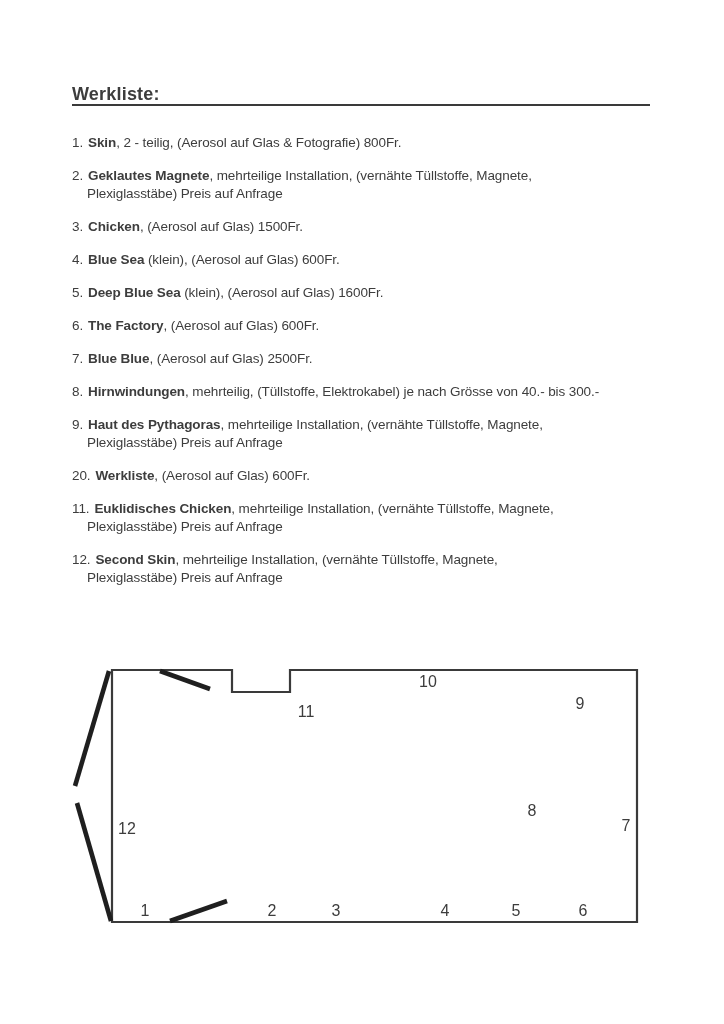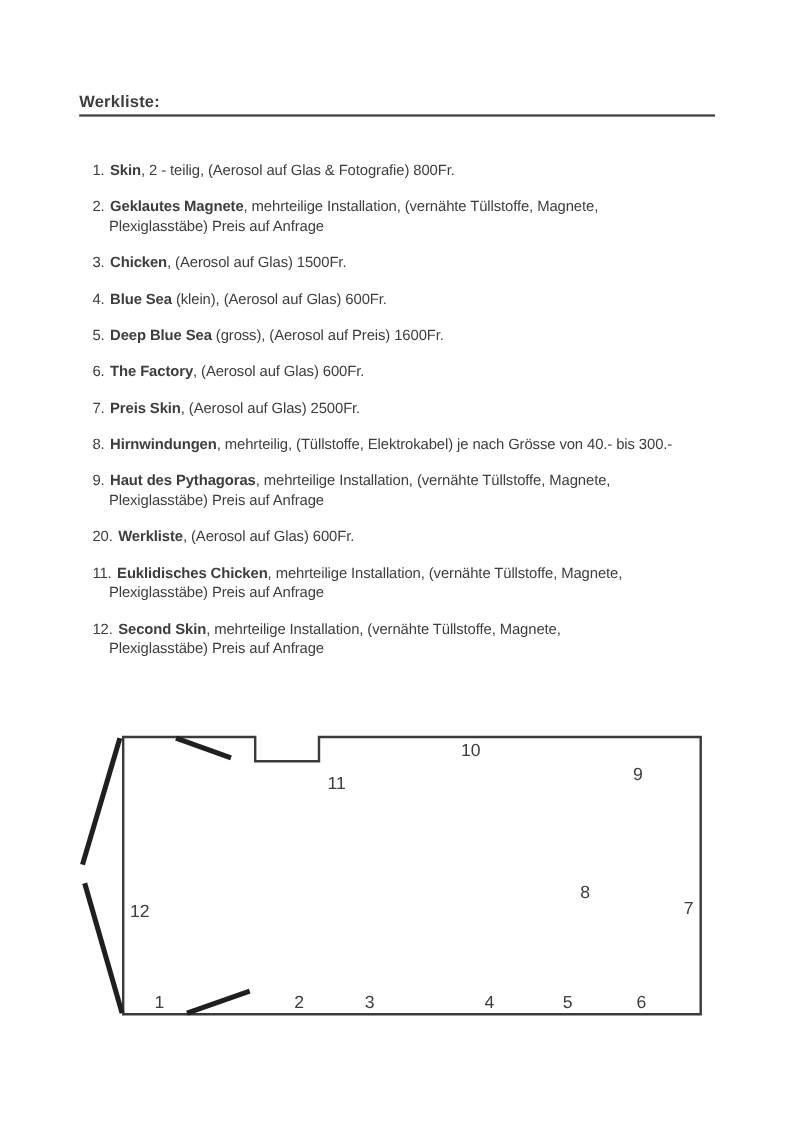--- a/index.html
+++ b/index.html
@@ -9,38 +9,38 @@
     height: 1024px;
     background: #ffffff;
     overflow: hidden;
     font-family: "Liberation Sans", sans-serif;
     color: #3d3d3d;
   }
   .title {
     position: absolute;
     left: 72px;
     top: 84px;
-    font-size: 15px;
+    font-size: 18px;
     font-weight: 700;
     letter-spacing: 0.2px;
   }
   .title-rule {
     position: absolute;
     left: 72px;
     top: 104px;
     width: 578px;
     height: 2px;
     background: #3a3a3a;
   }
   .worklist {
     position: absolute;
     left: 72px;
     top: 134px;
     width: 600px;
-    margin: 12px;
+    margin: 0;
     padding: 0;
     list-style: none;
     font-size: 13.5px;
     line-height: 18px;
     letter-spacing: -0.1px;
   }
   .worklist li {
     padding-left: 15px;
     text-indent: -15px;
     margin-bottom: 15px;
@@ -68,23 +68,23 @@
 
   <div class="title">Werkliste:</div>
   <div class="title-rule"></div>
 
   <ol class="worklist">
     <li><span class="item-num">1.</span><span class="item-name">Skin</span><span class="item-desc">, 2 - teilig, (Aerosol auf Glas &amp; Fotografie) 800Fr.</span></li>
     <li><span class="item-num">2.</span><span class="item-name">Geklautes Magnete</span><span class="item-desc">, mehrteilige Installation, (vernähte Tüllstoffe, Magnete,
 Plexiglasstäbe) Preis auf Anfrage</span></li>
     <li><span class="item-num">3.</span><span class="item-name">Chicken</span><span class="item-desc">, (Aerosol auf Glas) 1500Fr.</span></li>
     <li><span class="item-num">4.</span><span class="item-name">Blue Sea</span><span class="item-desc"> (klein), (Aerosol auf Glas) 600Fr.</span></li>
-    <li><span class="item-num">5.</span><span class="item-name">Deep Blue Sea</span><span class="item-desc"> (gross), (Aerosol auf Preis) 1600Fr.</span></li>
+    <li><span class="item-num">5.</span><span class="item-name">Deep Blue Sea</span><span class="item-desc"> (klein), (Aerosol auf Glas) 1600Fr.</span></li>
     <li><span class="item-num">6.</span><span class="item-name">The Factory</span><span class="item-desc">, (Aerosol auf Glas) 600Fr.</span></li>
-    <li><span class="item-num">7.</span><span class="item-name">Preis Skin</span><span class="item-desc">, (Aerosol auf Glas) 2500Fr.</span></li>
+    <li><span class="item-num">7.</span><span class="item-name">Blue Blue</span><span class="item-desc">, (Aerosol auf Glas) 2500Fr.</span></li>
     <li><span class="item-num">8.</span><span class="item-name">Hirnwindungen</span><span class="item-desc">, mehrteilig, (Tüllstoffe, Elektrokabel) je nach Grösse von 40.- bis 300.-</span></li>
     <li><span class="item-num">9.</span><span class="item-name">Haut des Pythagoras</span><span class="item-desc">, mehrteilige Installation, (vernähte Tüllstoffe, Magnete,
 Plexiglasstäbe) Preis auf Anfrage</span></li>
     <li><span class="item-num">20.</span><span class="item-name">Werkliste</span><span class="item-desc">, (Aerosol auf Glas) 600Fr.</span></li>
     <li><span class="item-num">11.</span><span class="item-name">Euklidisches Chicken</span><span class="item-desc">, mehrteilige Installation, (vernähte Tüllstoffe, Magnete,
 Plexiglasstäbe) Preis auf Anfrage</span></li>
     <li><span class="item-num">12.</span><span class="item-name">Second Skin</span><span class="item-desc">, mehrteilige Installation, (vernähte Tüllstoffe, Magnete,
 Plexiglasstäbe) Preis auf Anfrage</span></li>
   </ol>
 

